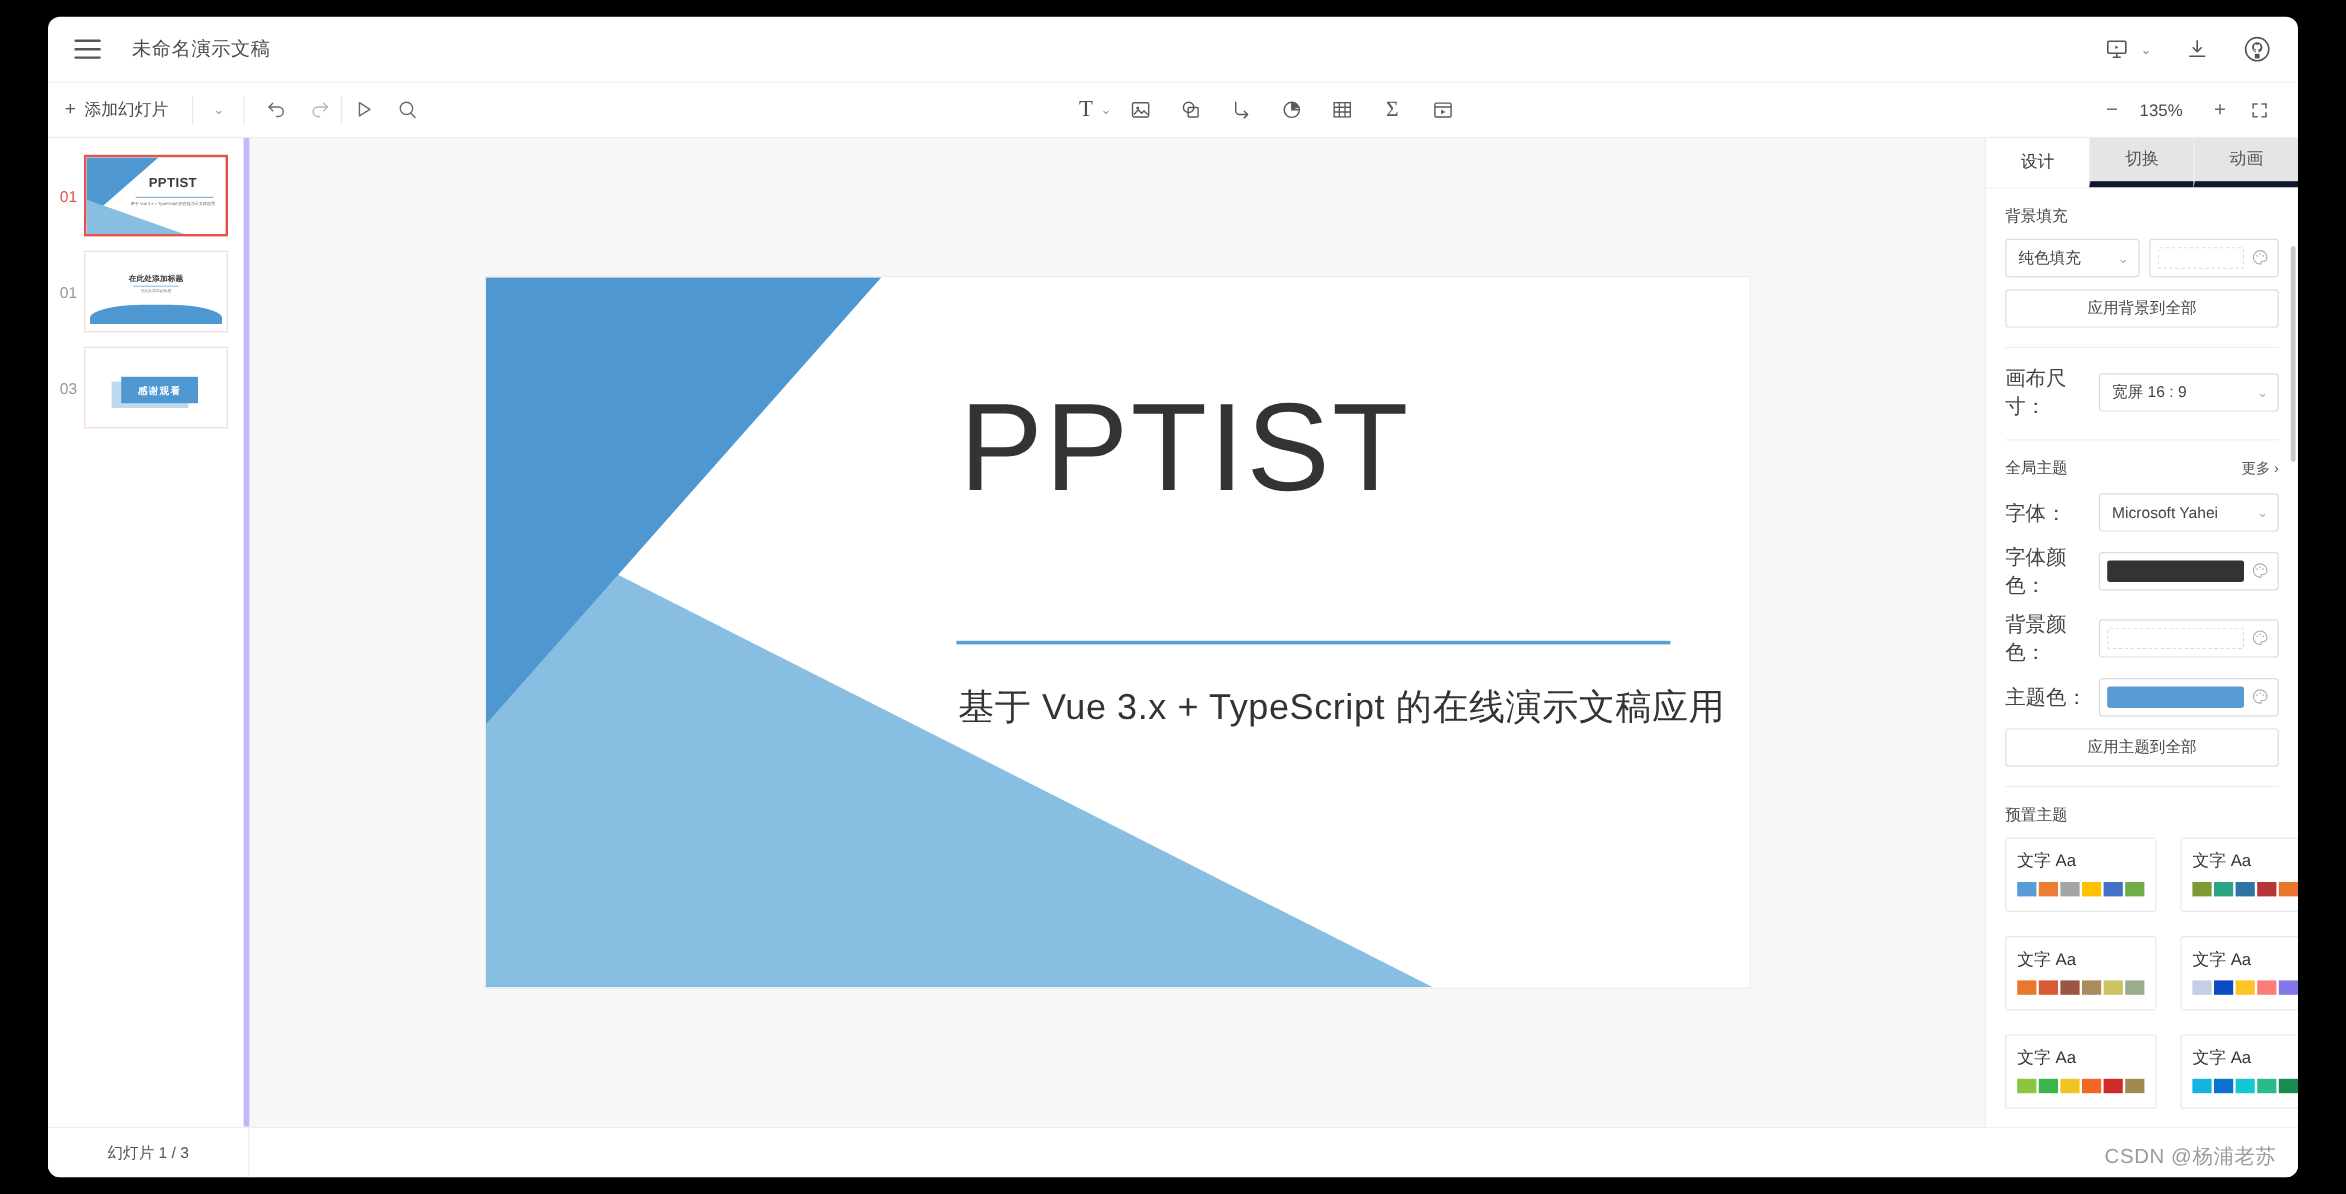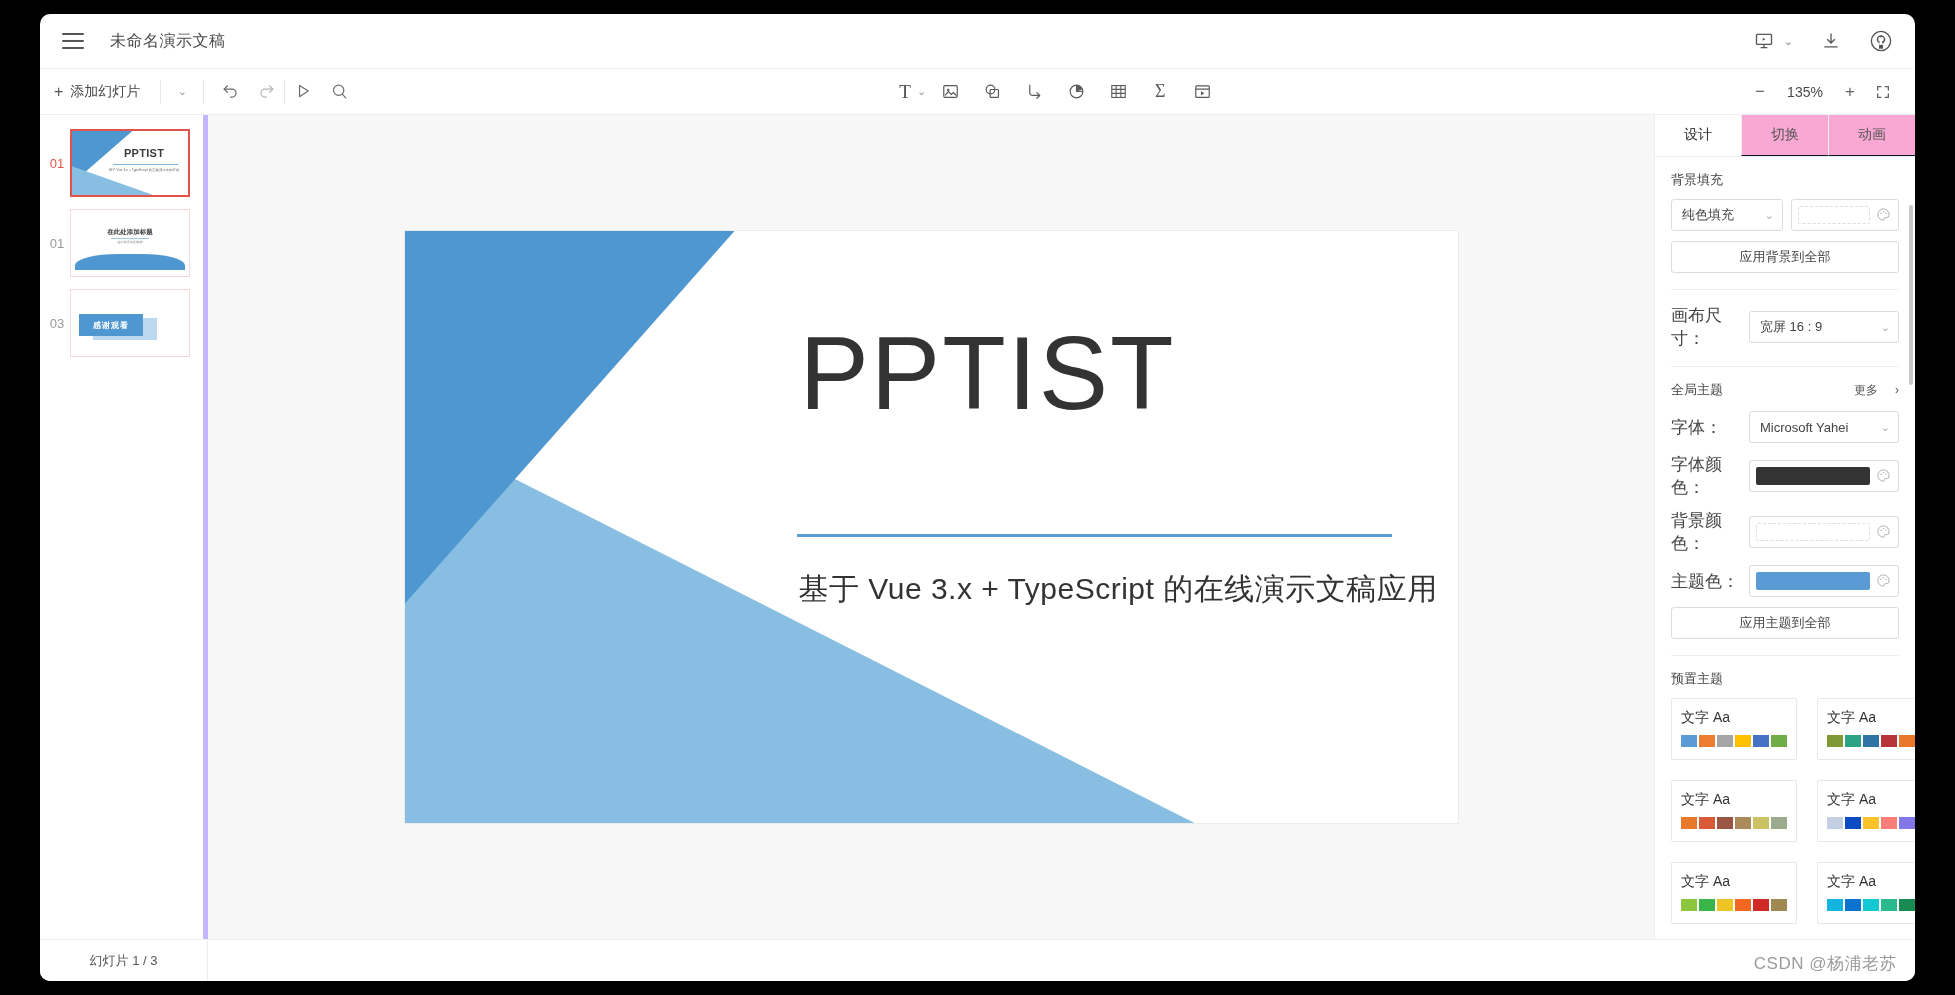--- a/index.html
+++ b/index.html
@@ -83,21 +83,21 @@
     display:flex; align-items:center; justify-content:center; gap: 6px;
   }
   .tbl-center .tool-ico { width: 36px; height: 34px; }
   .txt-group { display:flex; align-items:center; }
   .tbl-right {
     display:flex; align-items:center; gap: 13px;
     padding-right: 22px;
     color:#555;
   }
   .zoom-btn { width:20px; height:20px; display:flex; align-items:center; justify-content:center; cursor:pointer; font-size:17px; color:#666; }
-  .zoom-val { font-size:14px; color:#4a4a4a; min-width: 44px; text-align:center; }
+  .zoom-val { font-size:14px; color:#4a4a4a; min-width: 44px; }
 
   
   .body-row { flex: 1 1 auto; display:flex; min-height:0; }
 
   
   .thumbs {
     width: 168px; flex: 0 0 168px;
     border-right: 5px solid #c4b5fd;
     background:#fff;
     display:flex; flex-direction:column;
@@ -130,21 +130,21 @@
   
   .t2-title { position:absolute; left:0; right:0; top:18px; text-align:center;
     font-size:6.5px; font-weight:bold; color:#3c3c3c; }
   .t2-line { position:absolute; left:34%; width:32%; top:28px; height:1px; background:#9cc6e6; }
   .t2-sub { position:absolute; left:0; right:0; top:30px; text-align:center; font-size:3.2px; color:#888; }
   .t2-wave { position:absolute; left:4px; right:4px; bottom:6px; height:16px; background:#4e97d1;
     border-radius: 40% 40% 0 0 / 70% 70% 0 0; }
 
   
   .t3-shadow { position:absolute; left:22px; top:28px; width:64px; height:22px; background:#bcd9ef; }
-  .t3-btn { position:absolute; left:8px; top:24px; width:64px; height:22px; background:#4e97d1;
+  .t3-btn { position:absolute; left:30px; top:24px; width:64px; height:22px; background:#4e97d1;
     display:flex; align-items:center; justify-content:center;
     color:#fff; font-size:8px; font-weight:bold; letter-spacing:1px; }
 
   
   .canvas-wrap {
     flex:1 1 auto; min-width:0;
     background:#f7f7f7;
     display:flex; align-items:center; justify-content:center;
     position:relative;
     border-right: 1px solid #eee;
@@ -186,21 +186,21 @@
     width: 260px; flex: 0 0 260px;
     background:#fff;
     display:flex; flex-direction:column;
     min-height:0;
     position:relative;
   }
   .rtabs { display:flex; height:42px; flex:0 0 42px; border-bottom:1px solid #eee; }
   .rtab {
     flex:1; display:flex; align-items:center; justify-content:center;
     font-size:14px; color:#555; cursor:pointer;
-    background:#f9a8d4; border-bottom:1px solid #0f172a;
+    background:#e5e5e5; border-bottom:5px solid #0f172a;
   }
   .rtab.active { background:#fff; color:#333; border-bottom:1px solid #fff; }
   .rtab + .rtab { border-left:1px solid #eee; }
 
   .rcontent { flex:1 1 auto; overflow:hidden; padding: 14px 16px 0 16px; position:relative; }
   .sec-label { font-size:13px; color:#444; margin-bottom:10px; }
   .row { display:flex; align-items:center; gap:8px; margin-bottom:10px; }
   .select {
     height:32px; border:1px solid #dcdcdc; border-radius:3px;
     display:flex; align-items:center; justify-content:space-between;
@@ -218,21 +218,21 @@
     width:100%; height:32px; border:1px solid #dcdcdc; border-radius:3px;
     background:#fff; font-size:13px; color:#444; cursor:pointer;
     display:flex; align-items:center; justify-content:center;
     font-family: inherit;
   }
   .hr { height:1px; background:#eee; margin: 16px 0 14px 0; }
   .field-row { display:flex; align-items:center; margin-bottom:10px; }
   .field-label { font-size:17px; color:#444; flex: 0 0 auto; width: 78px; font-family: Liberation Mono, monospace; }
   .field-ctl { flex:1 1 auto; }
   .sec-head { display:flex; align-items:center; justify-content:space-between; margin-bottom:12px; }
-  .more-link { font-size:12px; color:#555; cursor:pointer; display:flex; align-items:center; gap:17px; }
+  .more-link { font-size:12px; color:#555; cursor:pointer; display:flex; align-items:center; gap:3px; }
 
   .themes-grid { display:grid; grid-template-columns: 1fr 1fr; gap: 20px; margin-top: 8px; }
   .theme-card {
     border:1px solid #e8e8e8; border-radius:2px;
     padding: 10px 9px 9px 9px; cursor:pointer;
     min-height: 62px;
   }
   .theme-card.sel { border:1px solid #bbb; }
   .theme-txt { font-size:14px; margin-bottom:8px; }
   .theme-colors { display:flex; gap:2px; }

